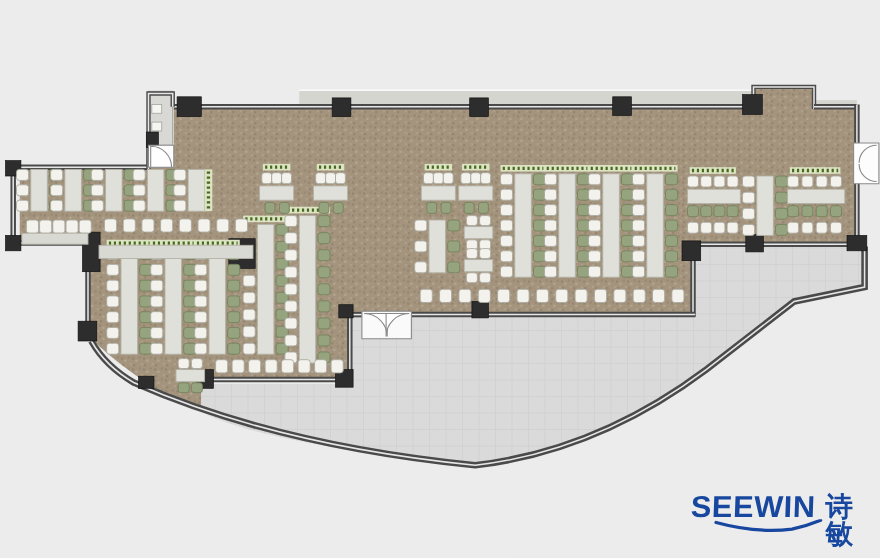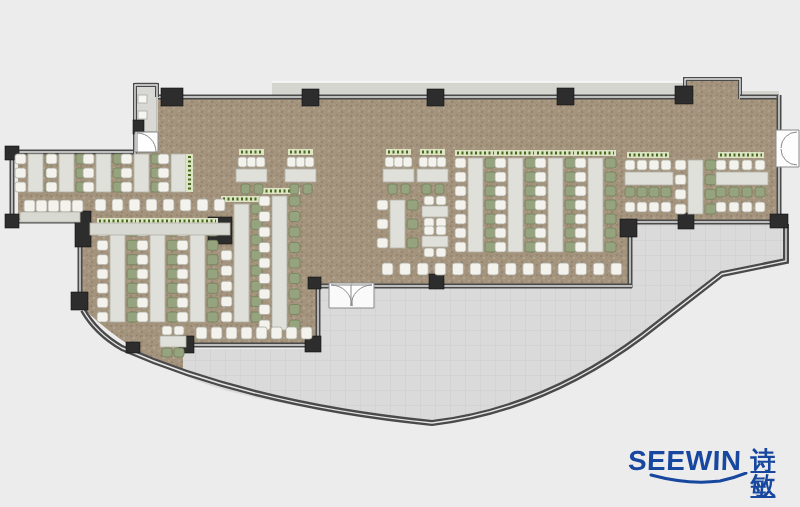--- a/index.html
+++ b/index.html
@@ -5,21 +5,21 @@
   html,body{margin:0;padding:0;background:#ececec;}
   .stage{position:relative;width:800px;height:507px;overflow:hidden;background:#ececec;
          font-family:"Liberation Sans", sans-serif;}
   #plan{position:absolute;left:0;top:0;}
   .logo{position:absolute;left:628px;top:447px;width:172px;height:40px;
         display:flex;align-items:flex-start;color:#17479e;}
   .logo .brand{font-size:28px;font-weight:900;letter-spacing:.5px;line-height:1;
                transform:skewX(-2deg) scaleY(.98);}
   .logo .swoosh{position:absolute;left:20px;top:25px;}
   .logo .cjk{font-size:25px;font-weight:700;line-height:1;margin-left:9px;margin-top:1px;
-             font-family:"DejaVu Sans", sans-serif;text-decoration:underline;}
+             font-family:"DejaVu Sans", sans-serif;}
 </style>
 </head>
 <body>
 
 <div class="stage" style="background: rgb(236, 236, 236);">
   <svg id="plan" width="800" height="507" viewBox="0 0 800 507">
       <defs>
         <pattern id="speck" width="10" height="10" patternUnits="userSpaceOnUse">
           <rect x="1" y="1" width="2" height="2" fill="#8b7c66" opacity="0.6"></rect>
           <rect x="6" y="4" width="2" height="2" fill="#8f8069" opacity="0.6"></rect>

